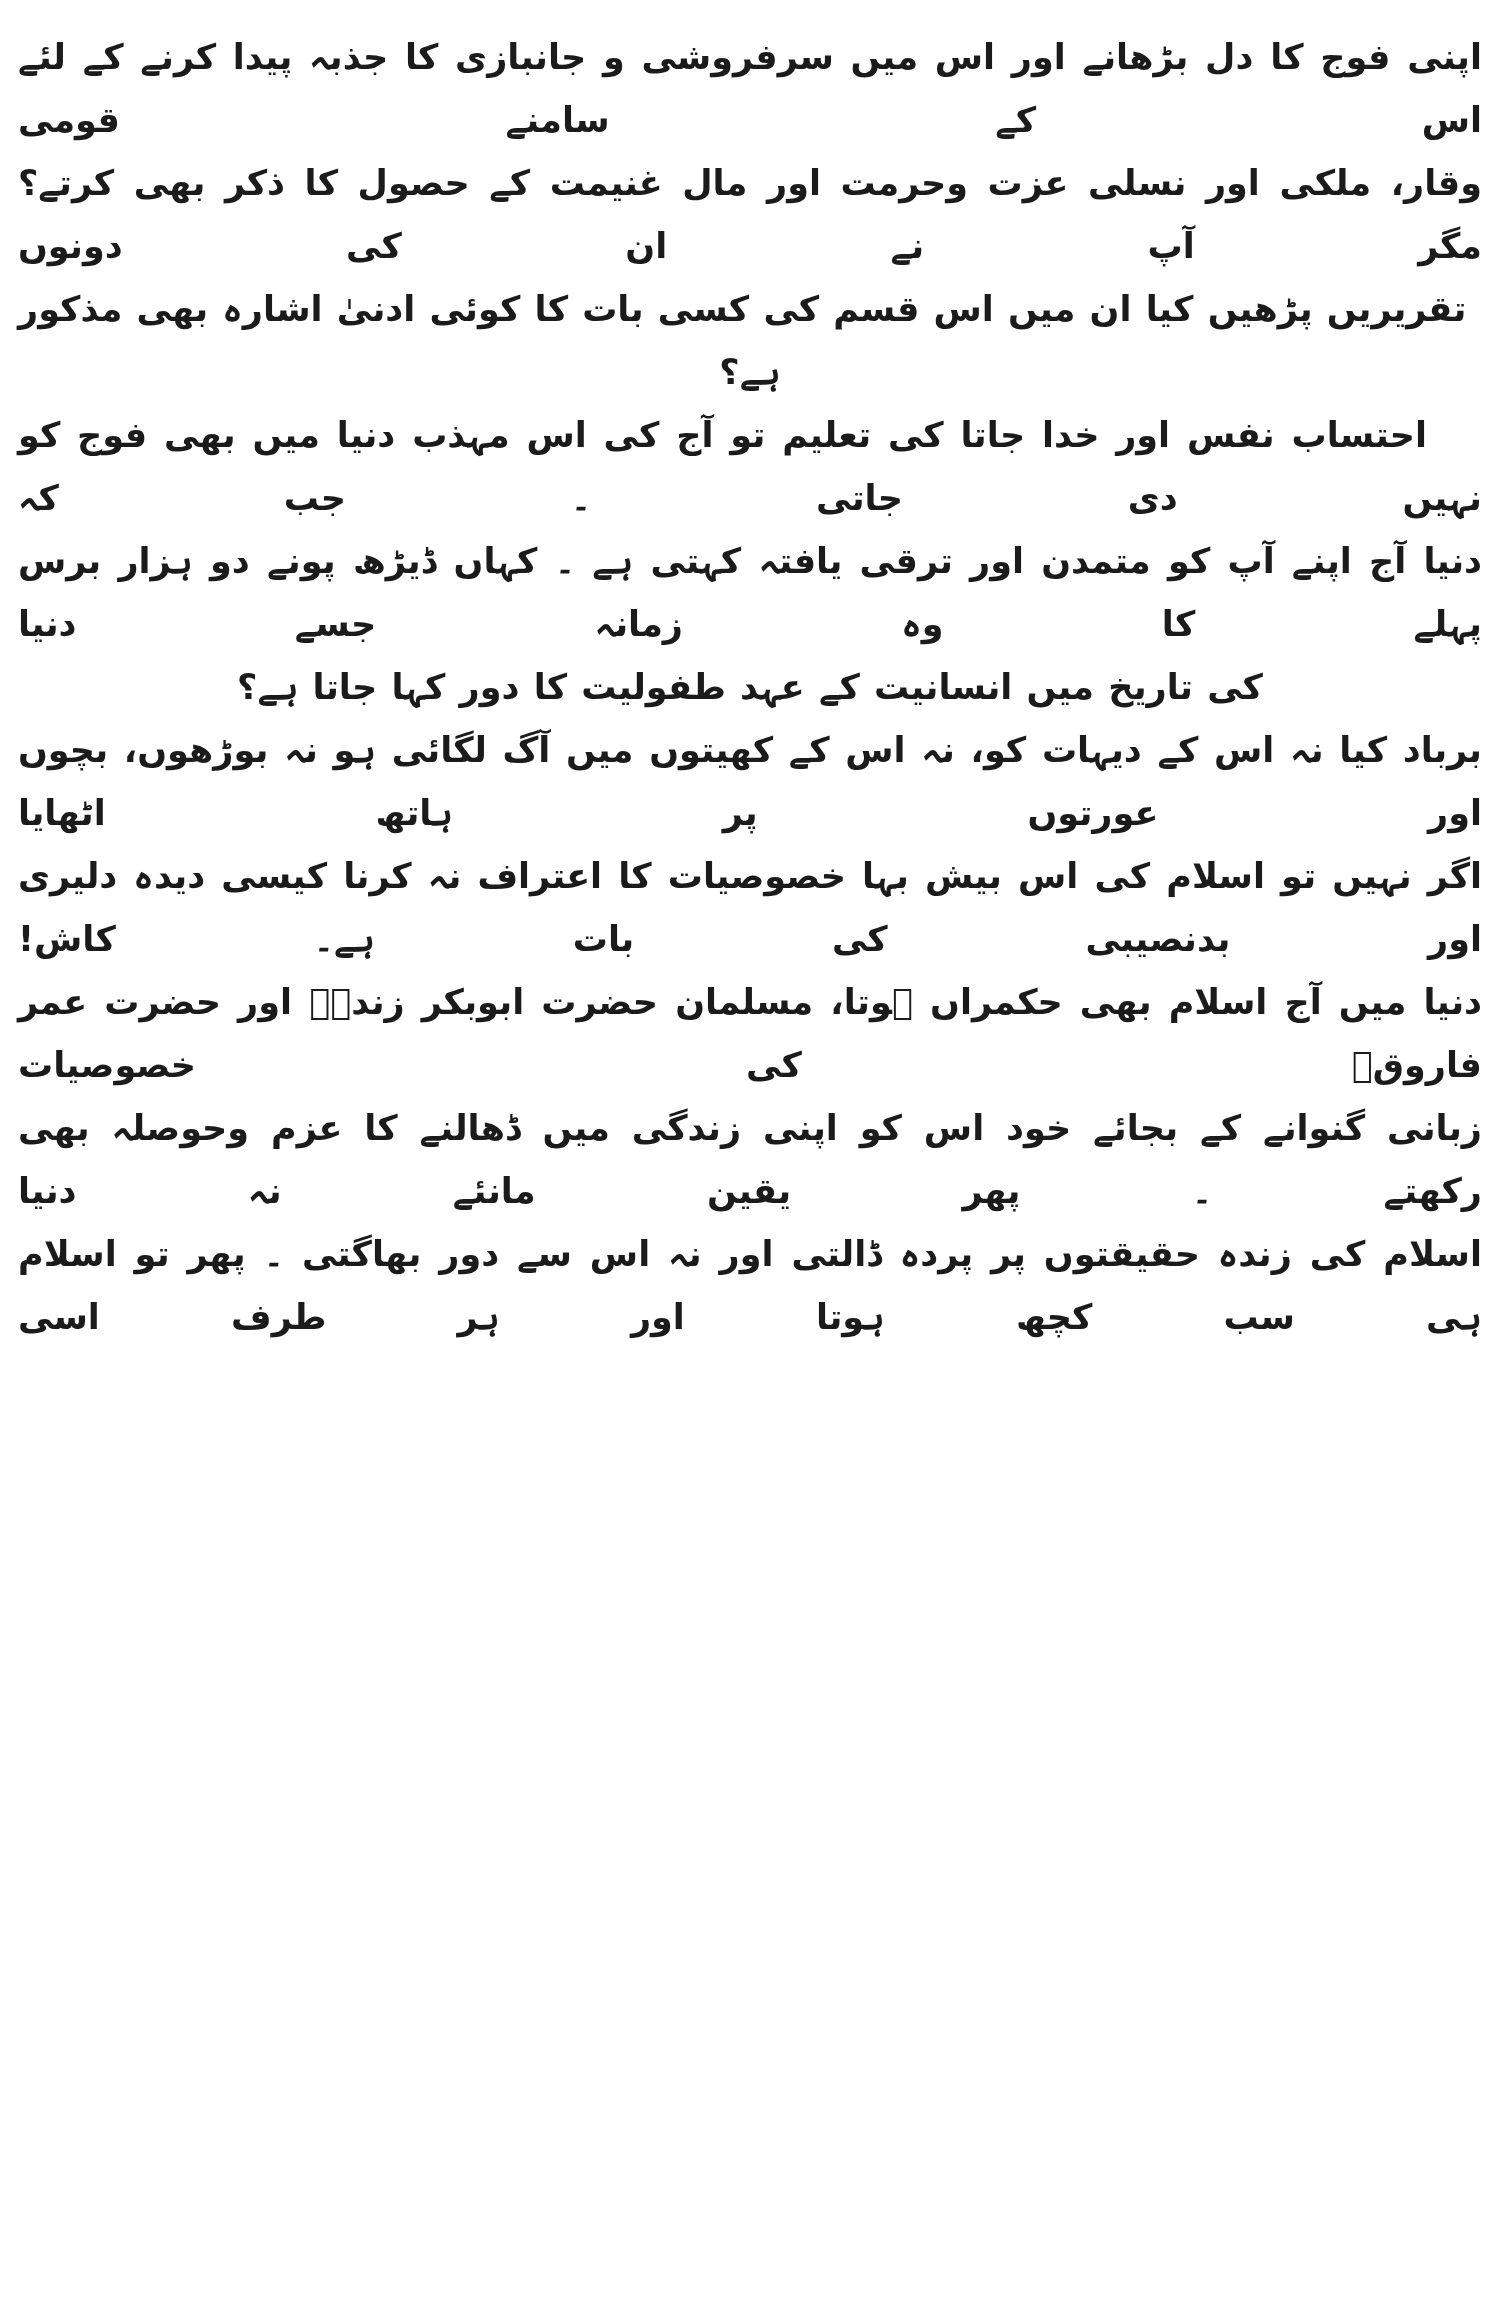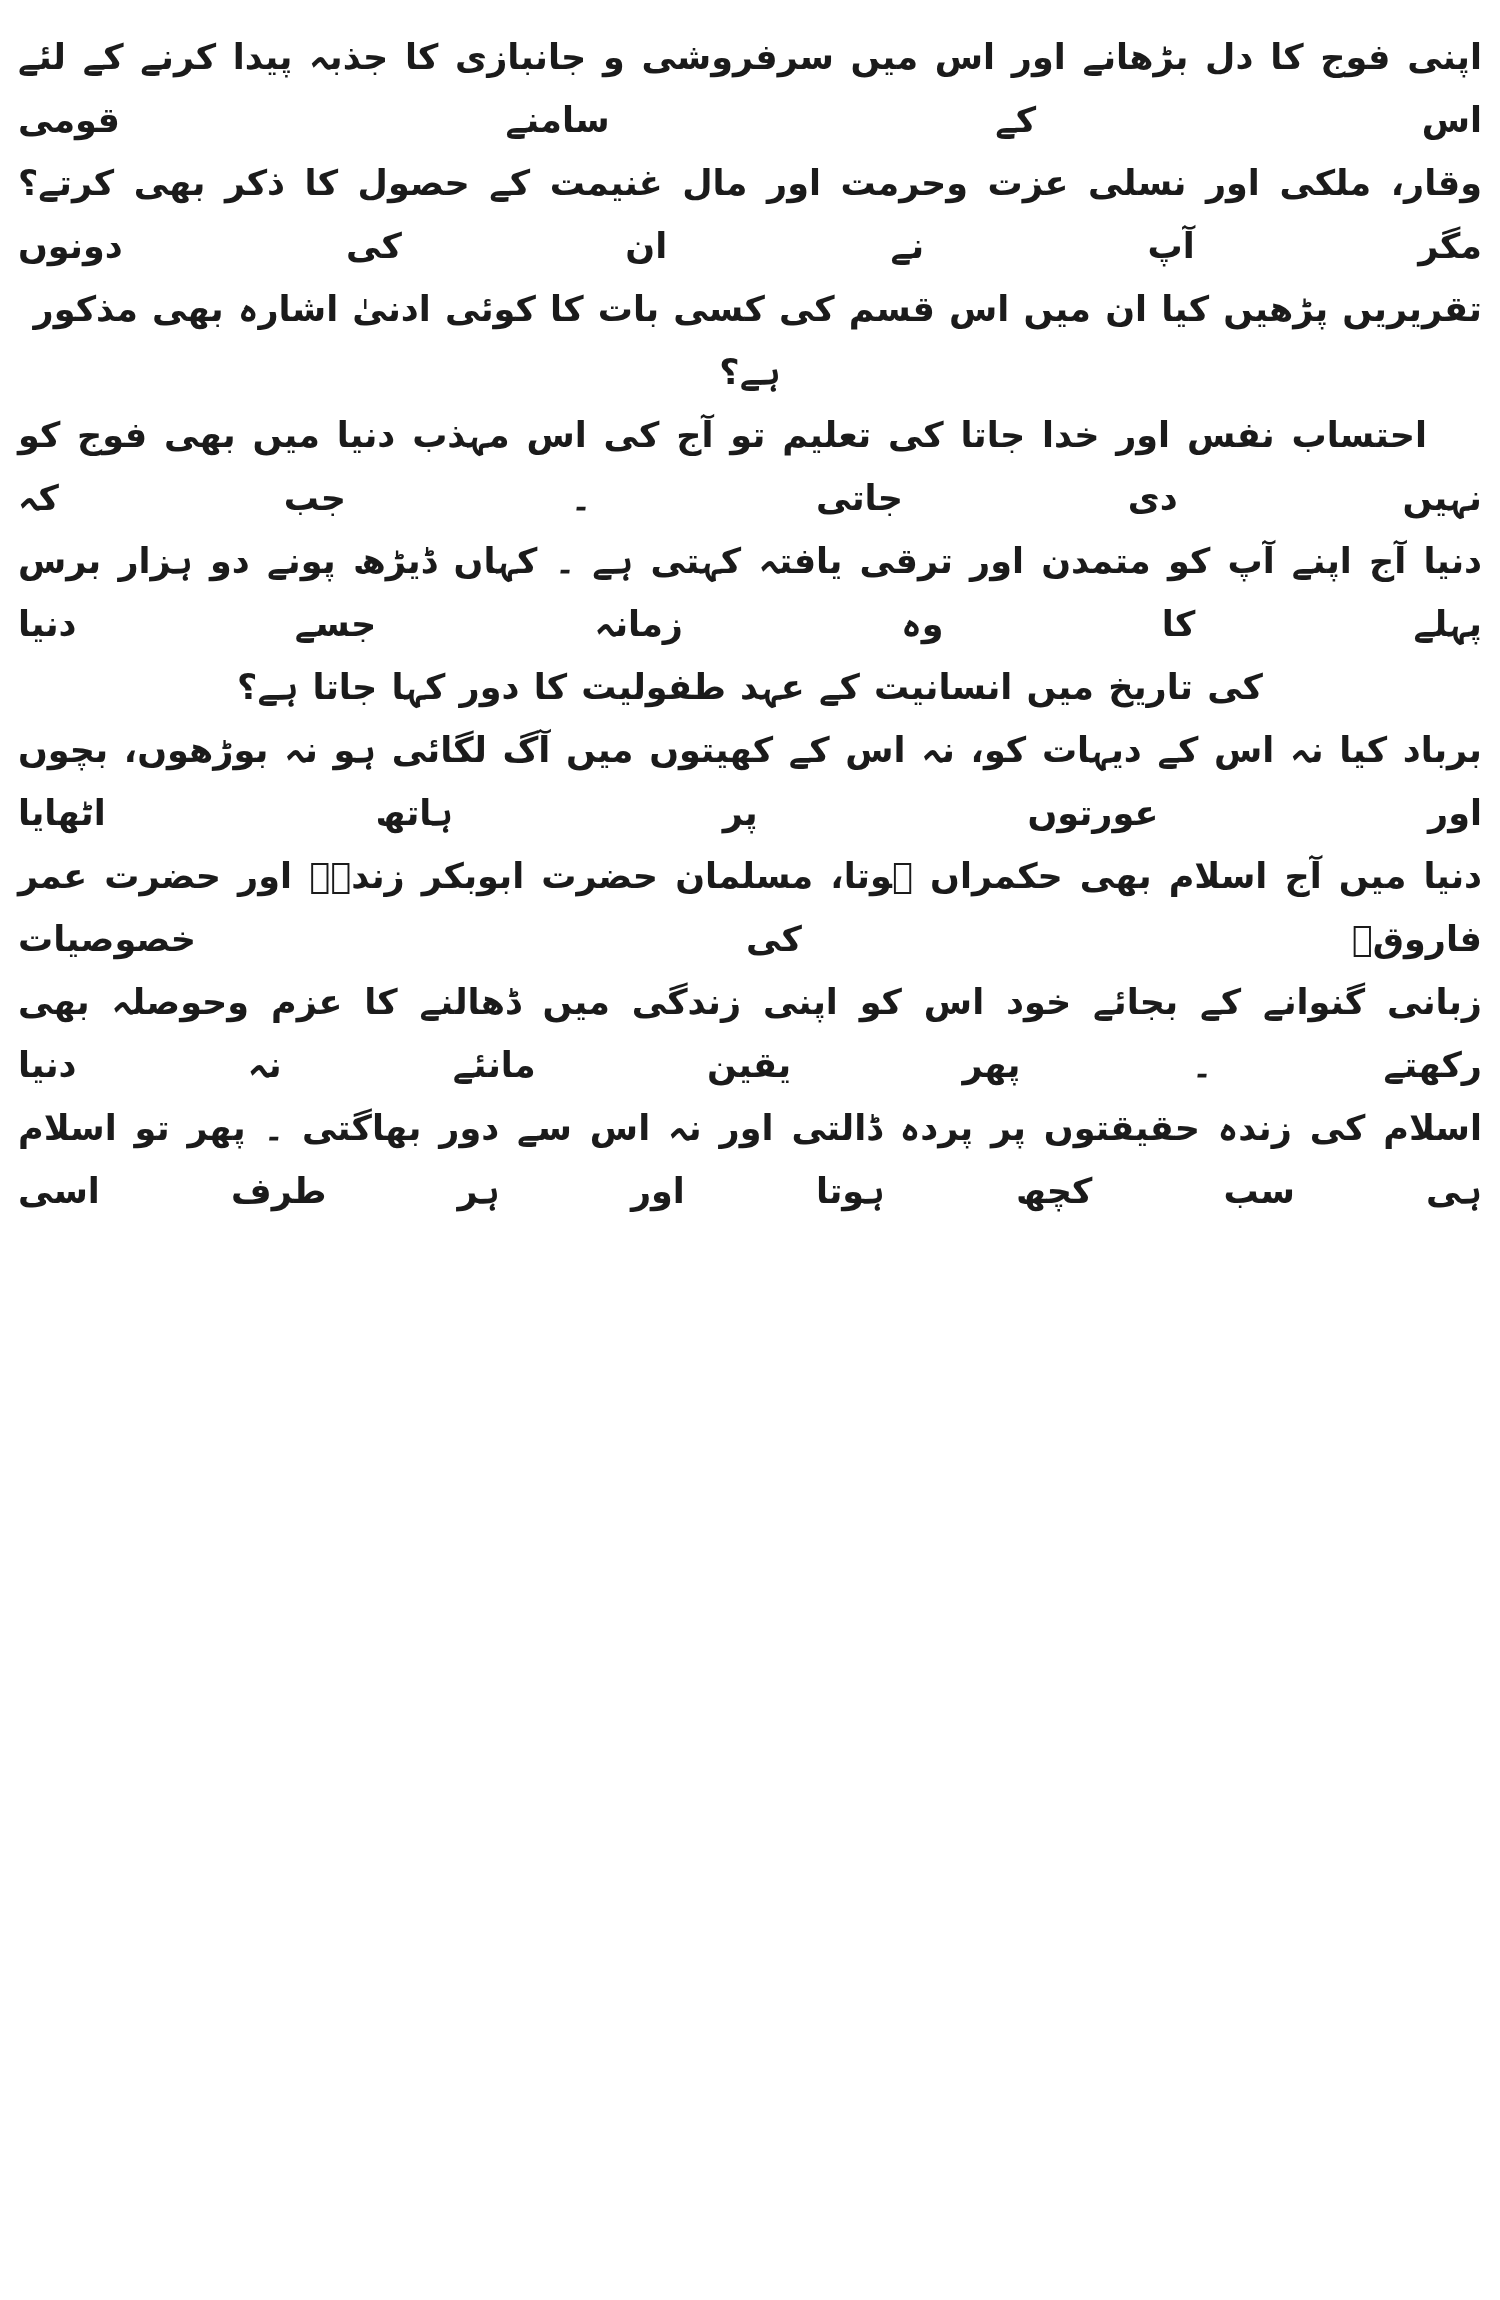--- a/index.html
+++ b/index.html
@@ -24,40 +24,41 @@
     margin: 0;
     font-size: 35px;
     font-weight: 700;
     line-height: 63px;
     white-space: normal;
     text-align: justify;
     text-align-last: justify;
     word-spacing: 2px;
   }
   .line.center {
-    text-align: right;
+    text-align: left;
     text-align-last: center;
   }
   .line.indent   { text-indent: 55px; }
 </style>
 </head>
 <body>
 
 <div class="page">
 
   <div class="article">
 
     <p class="line">اپنی فوج کا دل بڑھانے اور اس میں سرفروشی و جانبازی کا جذبہ پیدا کرنے کے لئے اس کے سامنے قومی</p>
     <p class="line">وقار، ملکی اور نسلی عزت وحرمت اور مال غنیمت کے حصول کا ذکر بھی کرتے؟ مگر آپ نے ان کی دونوں</p>
     <p class="line center">تقریریں پڑھیں کیا ان میں اس قسم کی کسی بات کا کوئی ادنیٰ اشارہ بھی مذکور ہے؟</p>
 
     <p class="line indent">احتساب نفس اور خدا جاتا کی تعلیم تو آج کی اس مہذب دنیا میں بھی فوج کو نہیں دی جاتی ۔ جب کہ</p>
     <p class="line">دنیا آج اپنے آپ کو متمدن اور ترقی یافتہ کہتی ہے ۔ کہاں ڈیڑھ پونے دو ہزار برس پہلے کا وہ زمانہ جسے دنیا</p>
     <p class="line center">کی تاریخ میں انسانیت کے عہد طفولیت کا دور کہا جاتا ہے؟</p>
 
     <p class="line">برباد کیا نہ اس کے دیہات کو، نہ اس کے کھیتوں میں آگ لگائی ہو نہ بوڑھوں، بچوں اور عورتوں پر ہاتھ اٹھایا</p>
+    <p class="line">اگر نہیں تو اسلام کی اس بیش بہا خصوصیات کا اعتراف نہ کرنا کیسی دیدہ دلیری اور بدنصیبی کی بات ہے۔ کاش!</p>
     <p class="line">دنیا میں آج اسلام بھی حکمراں ہوتا، مسلمان حضرت ابوبکر زندہؓ اور حضرت عمر فاروقؓ کی خصوصیات</p>
     <p class="line">زبانی گنوانے کے بجائے خود اس کو اپنی زندگی میں ڈھالنے کا عزم وحوصلہ بھی رکھتے ۔ پھر یقین مانئے نہ دنیا</p>
     <p class="line">اسلام کی زندہ حقیقتوں پر پردہ ڈالتی اور نہ اس سے دور بھاگتی ۔ پھر تو اسلام ہی سب کچھ ہوتا اور ہر طرف اسی</p>
 
   </div>
 
 </div>
 
 </body></html>

